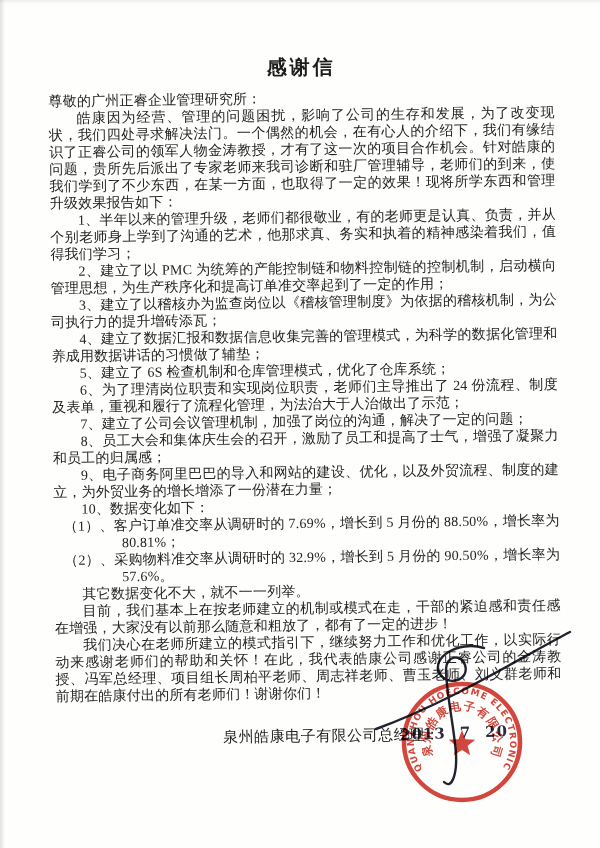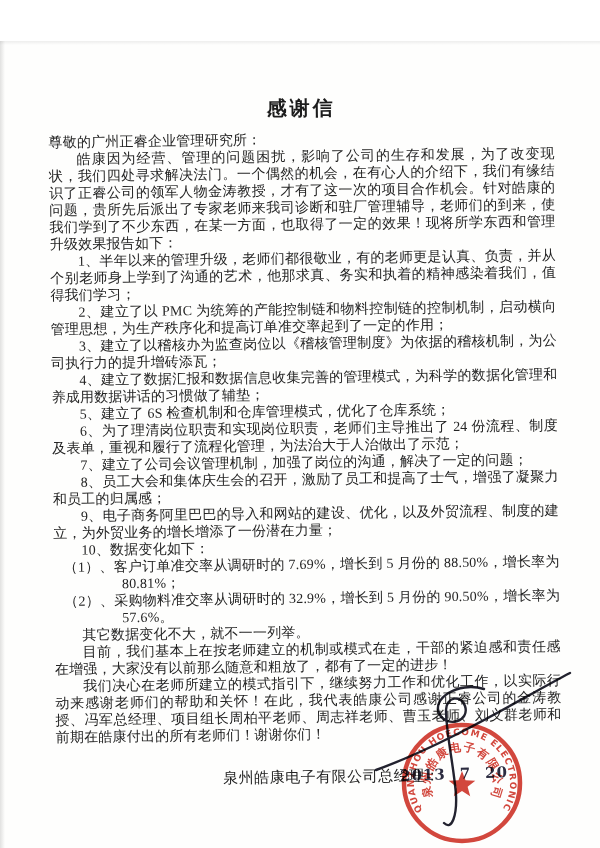--- a/index.html
+++ b/index.html
@@ -7,21 +7,20 @@
     width:600px;height:848px;position:relative;overflow:hidden;
     background:#ffffff;
     font-family:"Liberation Serif","DejaVu Serif",serif;
   }
   .page{
     position:absolute;inset:0;
     background:
       linear-gradient(90deg, rgba(110,110,110,.20) 0px, rgba(255,255,255,0) 5px),
       linear-gradient(180deg, rgba(120,120,120,.12) 0px, rgba(255,255,255,0) 4px),
       #fefefd;
-    margin-top: 41px;
   }
   .content{
     position:absolute;left:48px;right:46px;top:62px;
     transform:rotate(-0.7deg);transform-origin:0 0;
     color:#242424;font-size:14px;line-height:17px;
     text-align:justify;letter-spacing:.2px;
   }
   .title{
     text-align:center;font-size:20px;font-weight:700;letter-spacing:3px;
     margin:0 0 14px 0;color:#1c1c1c;

